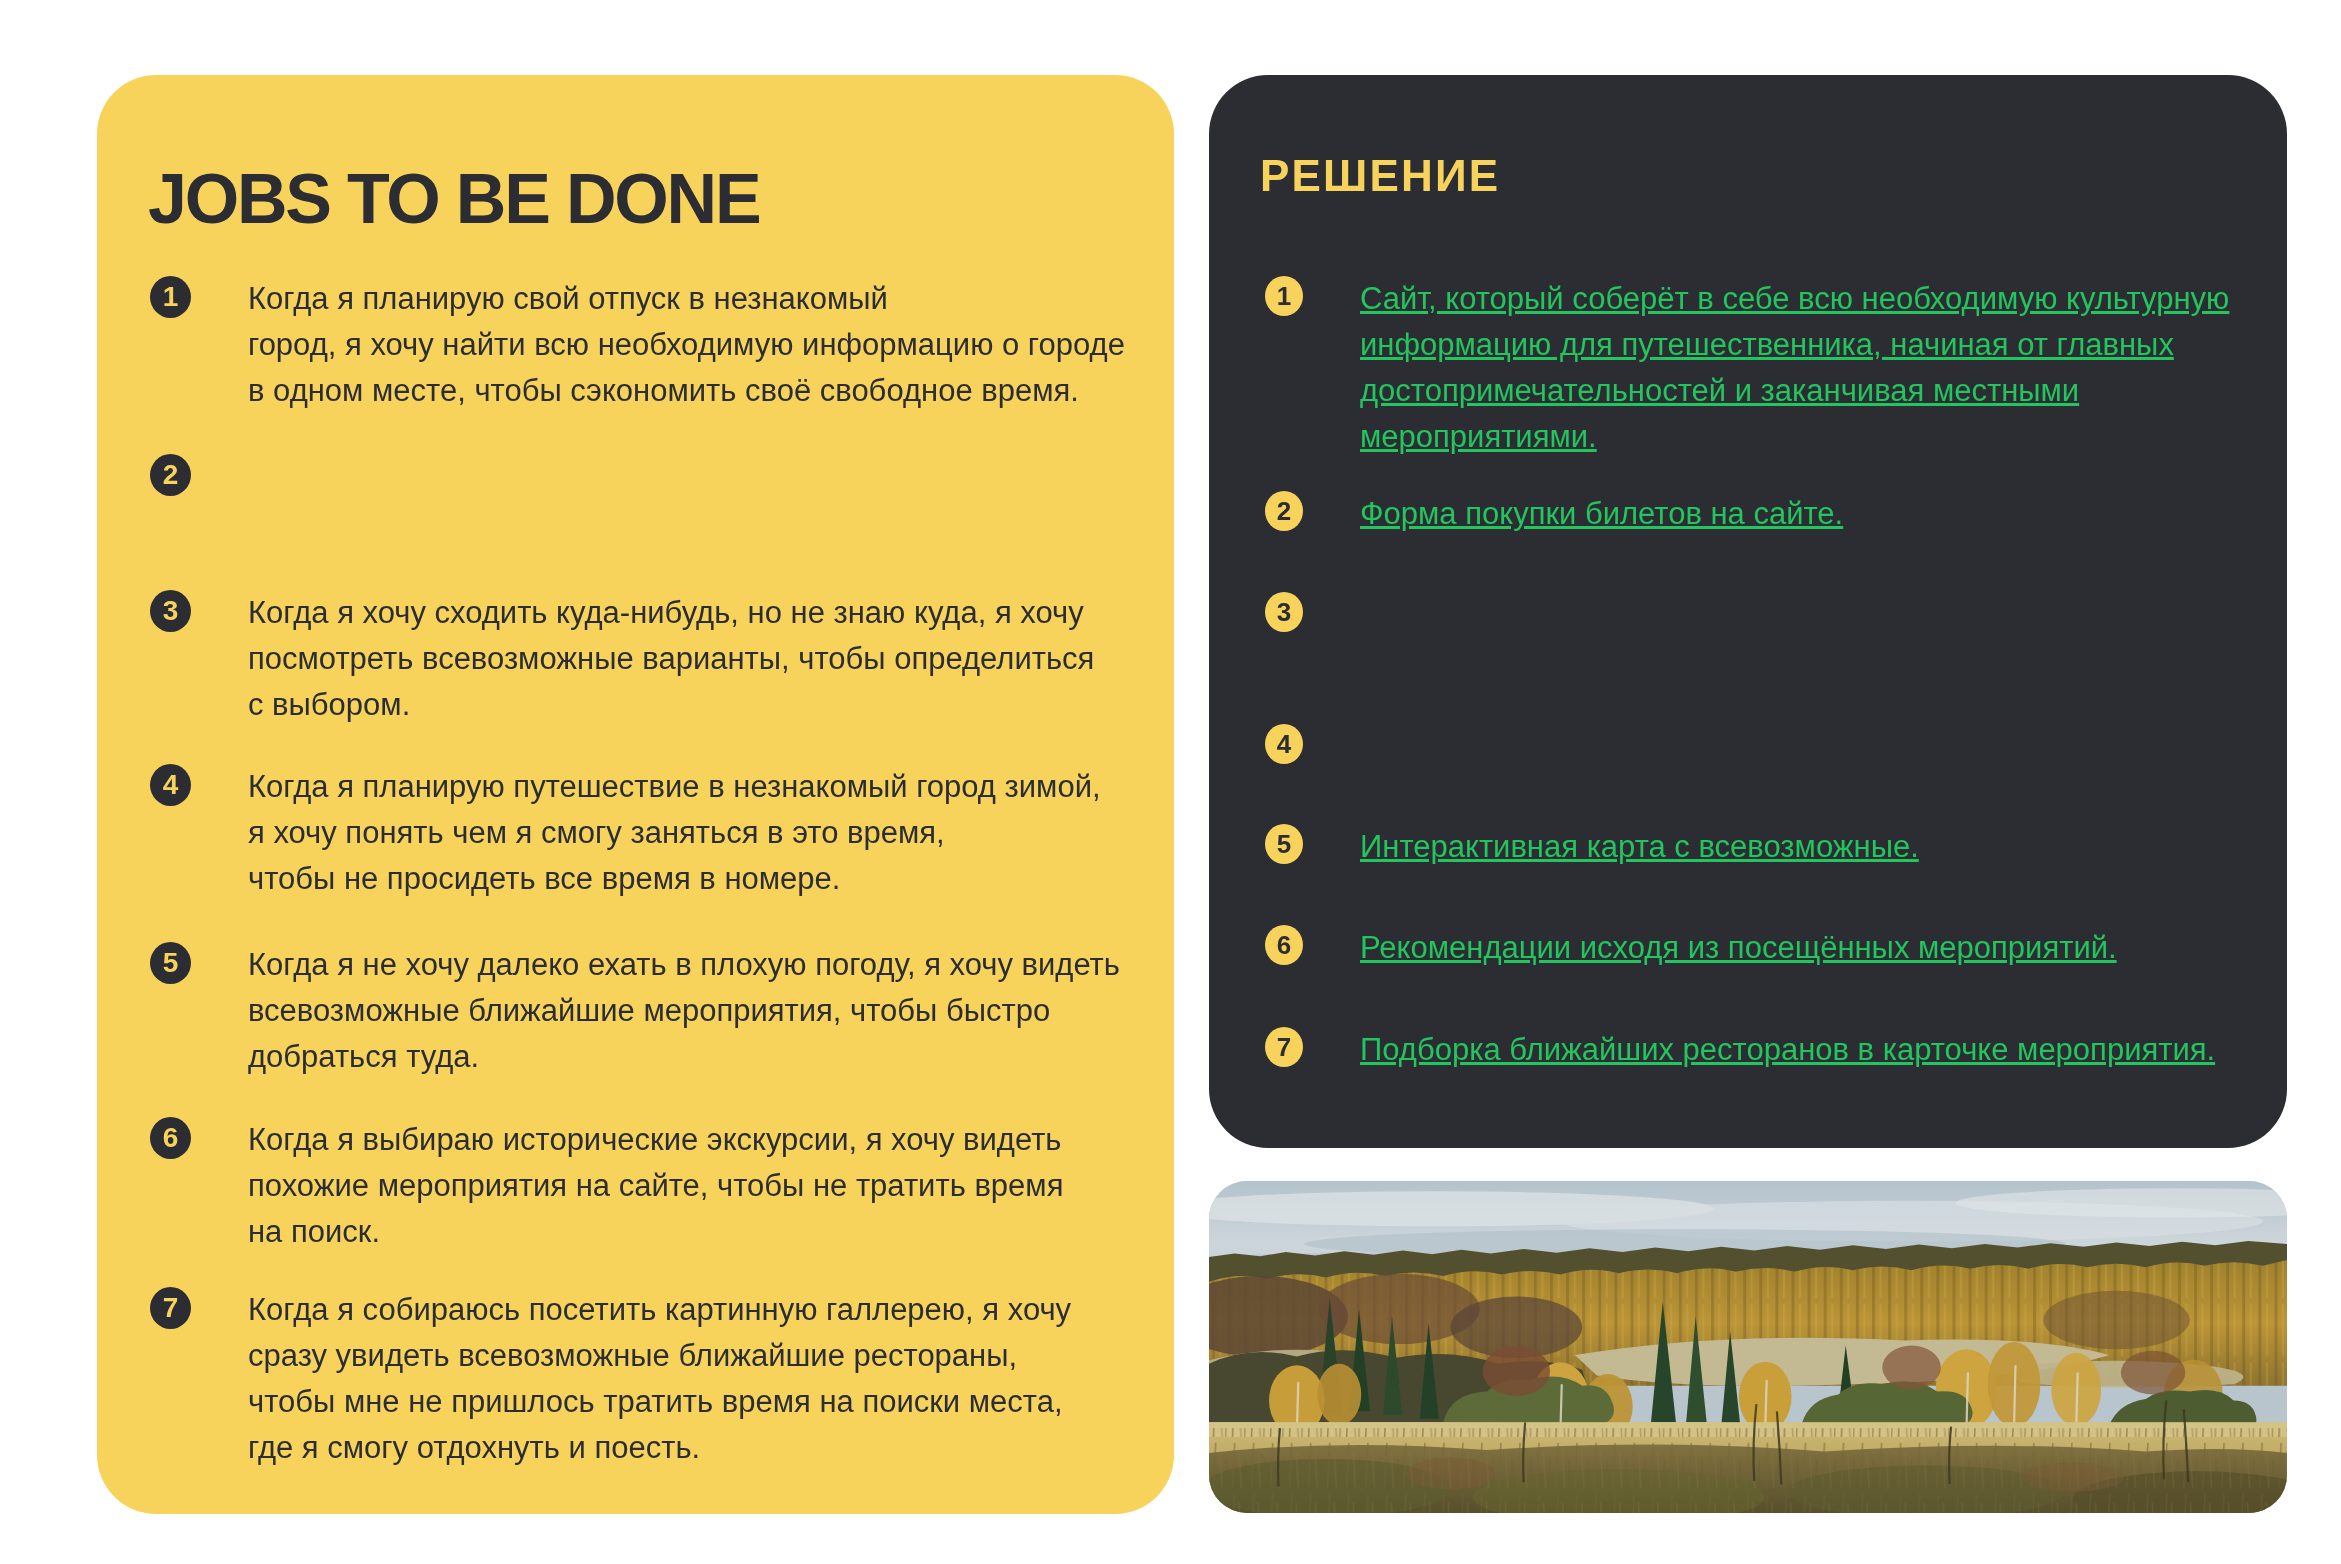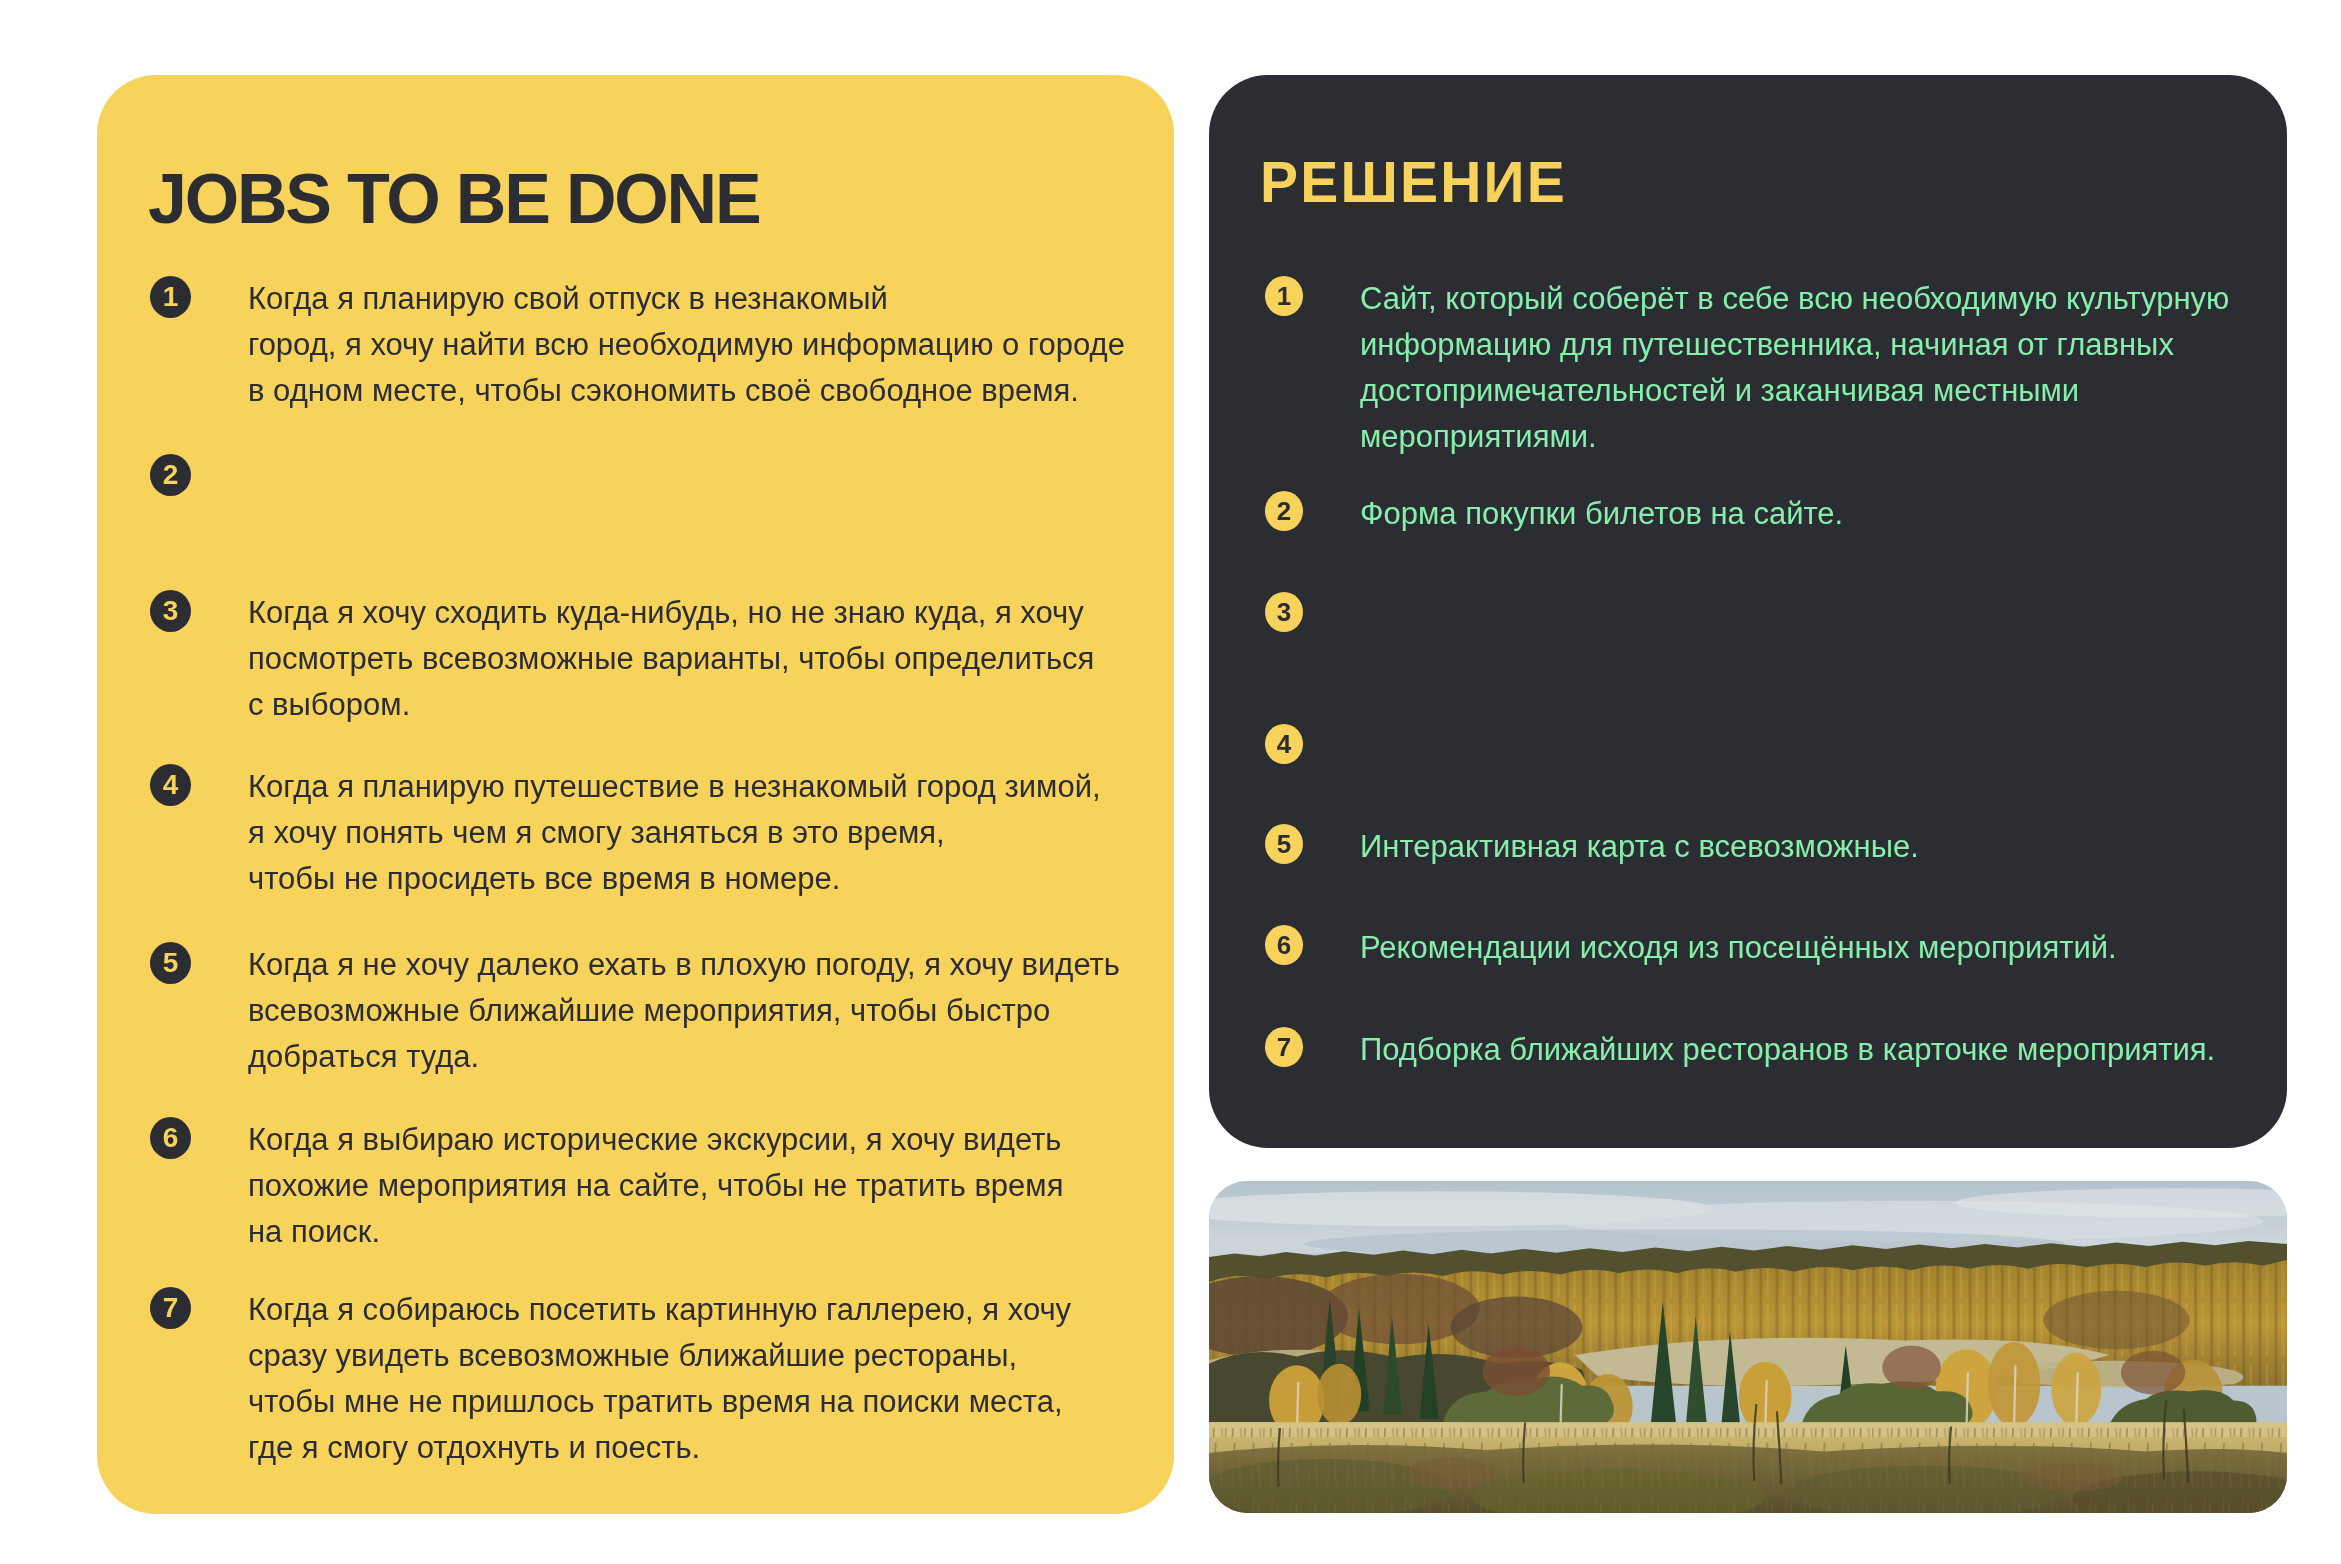--- a/index.html
+++ b/index.html
@@ -7,33 +7,33 @@
   body { font-family:"Liberation Sans", sans-serif; position:relative; overflow:hidden; }
 
   .canvas { position:absolute; left:0; top:16px; width:2038px; height:1565px;margin-left:20px; }
 
   .panel { position:absolute; border-radius:59px; }
   .panel-yellow { left:77px;  top:59px; width:1077px; height:1439px; background:#F8D35C; }
   .panel-dark   { left:1189px; top:59px; width:1078px; height:1073px; background:#2B2D33; }
 
   .panel-title { position:absolute; left:51px; font-weight:700; line-height:1; white-space:nowrap; }
   .panel-yellow .panel-title { top:89px; font-size:70px; letter-spacing:-2.2px; color:#2B2D33; }
-  .panel-dark   .panel-title { top:79px; font-size:57px; letter-spacing:2.2px;  color:#F8D35C;text-align:center; }
+  .panel-dark   .panel-title { top:79px; font-size:44px; letter-spacing:2.2px;  color:#F8D35C;text-align:center; }
 
   .item { position:absolute; left:0; right:29px; padding-left:151px; }
   .badge {
     position:absolute; top:0; display:flex; align-items:center; justify-content:center;
     border-radius:50%; font-weight:700;
   }
   .panel-yellow .badge { left:53px; width:41px; height:42px; background:#2B2D33; color:#F8D35C; font-size:28px; }
   .panel-dark   .badge { left:56px; width:38px; height:40px; background:#F8D35C; color:#2B2D33; font-size:26px; }
 
   .item-text { font-size:31px; line-height:46px; white-space:pre-line; }
   .panel-yellow .item-text { color:#2B2D33; }
-  .panel-dark   .item-text { color:#86efac; }
+  .panel-dark   .item-text { color:#22c55e;text-decoration:underline; }
 
   
   .panel-yellow .i1 { top:201px; }  .panel-yellow .i2 { top:379px; }
   .panel-yellow .i3 { top:515px; }  .panel-yellow .i4 { top:689px; }
   .panel-yellow .i5 { top:867px; } .panel-yellow .i6 { top:1042px; }
   .panel-yellow .i7 { top:1212px; }
 
   .panel-dark .i1 { top:201px; }  .panel-dark .i2 { top:416px; }
   .panel-dark .i3 { top:517px; }  .panel-dark .i4 { top:649px; }
   .panel-dark .i5 { top:749px; } .panel-dark .i6 { top:850px; }

